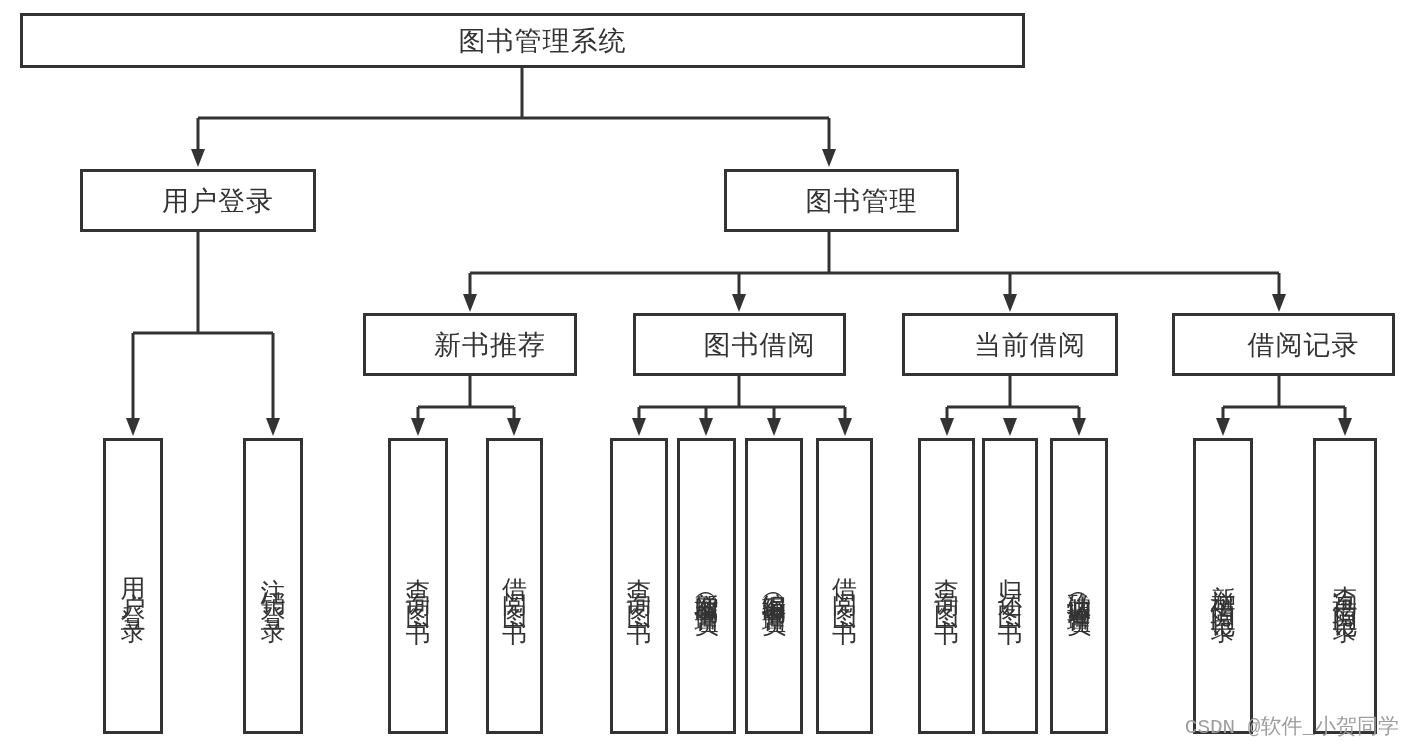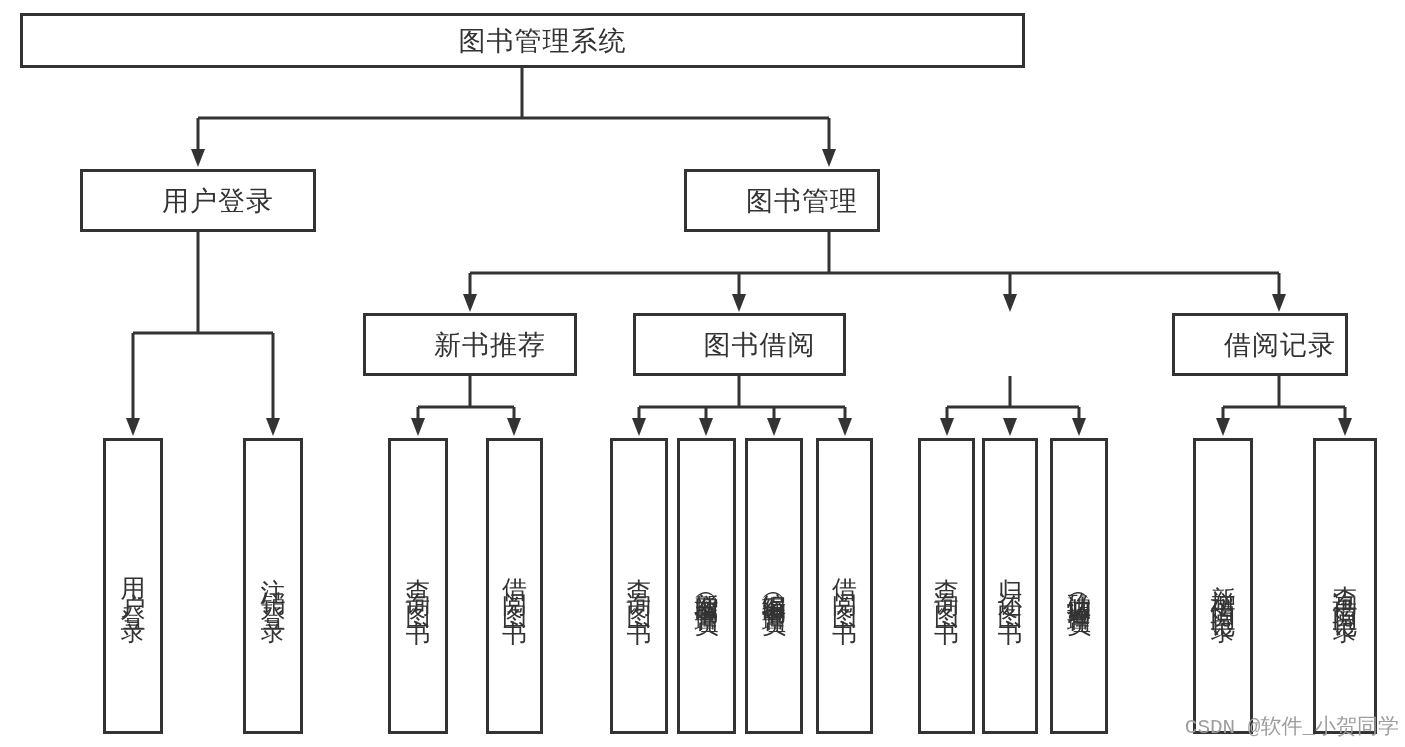--- a/index.html
+++ b/index.html
@@ -60,25 +60,26 @@
       <polygon points="1003,418 1017,418 1010,436"></polygon>
       <polygon points="1072,418 1086,418 1079,436"></polygon>
       <polygon points="1216,418 1230,418 1223,436"></polygon>
       <polygon points="1338,418 1352,418 1345,436"></polygon>
     </g>
   </svg>
 
   <div class="box h" style="left:20px;top:13px;width:1005px;height:55px">图书管理系统</div>
 
   <div class="box h" style="left:80px;top:169px;width:236px;height:63px">用户登录</div>
-  <div class="box h" style="left:684px;top:169px;width:196px;height:63px">图书管理</div>
+  <div class="box h" style="left:724px;top:169px;width:235px;height:63px">图书管理</div>
 
   <div class="box h" style="left:633px;top:313px;width:213px;height:63px">图书借阅</div>
   <div class="box h" style="left:363px;top:313px;width:214px;height:63px">新书推荐</div>
-  <div class="box h" style="left:1172px;top:313px;width:176px;height:63px">借阅记录</div>
+  <div class="box h" style="left:902px;top:313px;width:216px;height:63px">当前借阅</div>
+  <div class="box h" style="left:1172px;top:313px;width:223px;height:63px">借阅记录</div>
 
   <div class="box v" style="left:103px;top:438px;width:60px;height:296px">用户登录</div>
   <div class="box v" style="left:243px;top:438px;width:60px;height:296px">注销登录</div>
 
   <div class="box v" style="left:388px;top:438px;width:60px;height:296px">查询图书</div>
   <div class="box v" style="left:486px;top:438px;width:57px;height:296px">借阅图书</div>
 
   <div class="box v" style="left:610px;top:438px;width:58px;height:296px">查询图书</div>
   <div class="box v t" style="left:677px;top:438px;width:59px;height:296px">新增图书（管理员）</div>
   <div class="box v t" style="left:745px;top:438px;width:58px;height:296px">编辑图书（管理员）</div>

